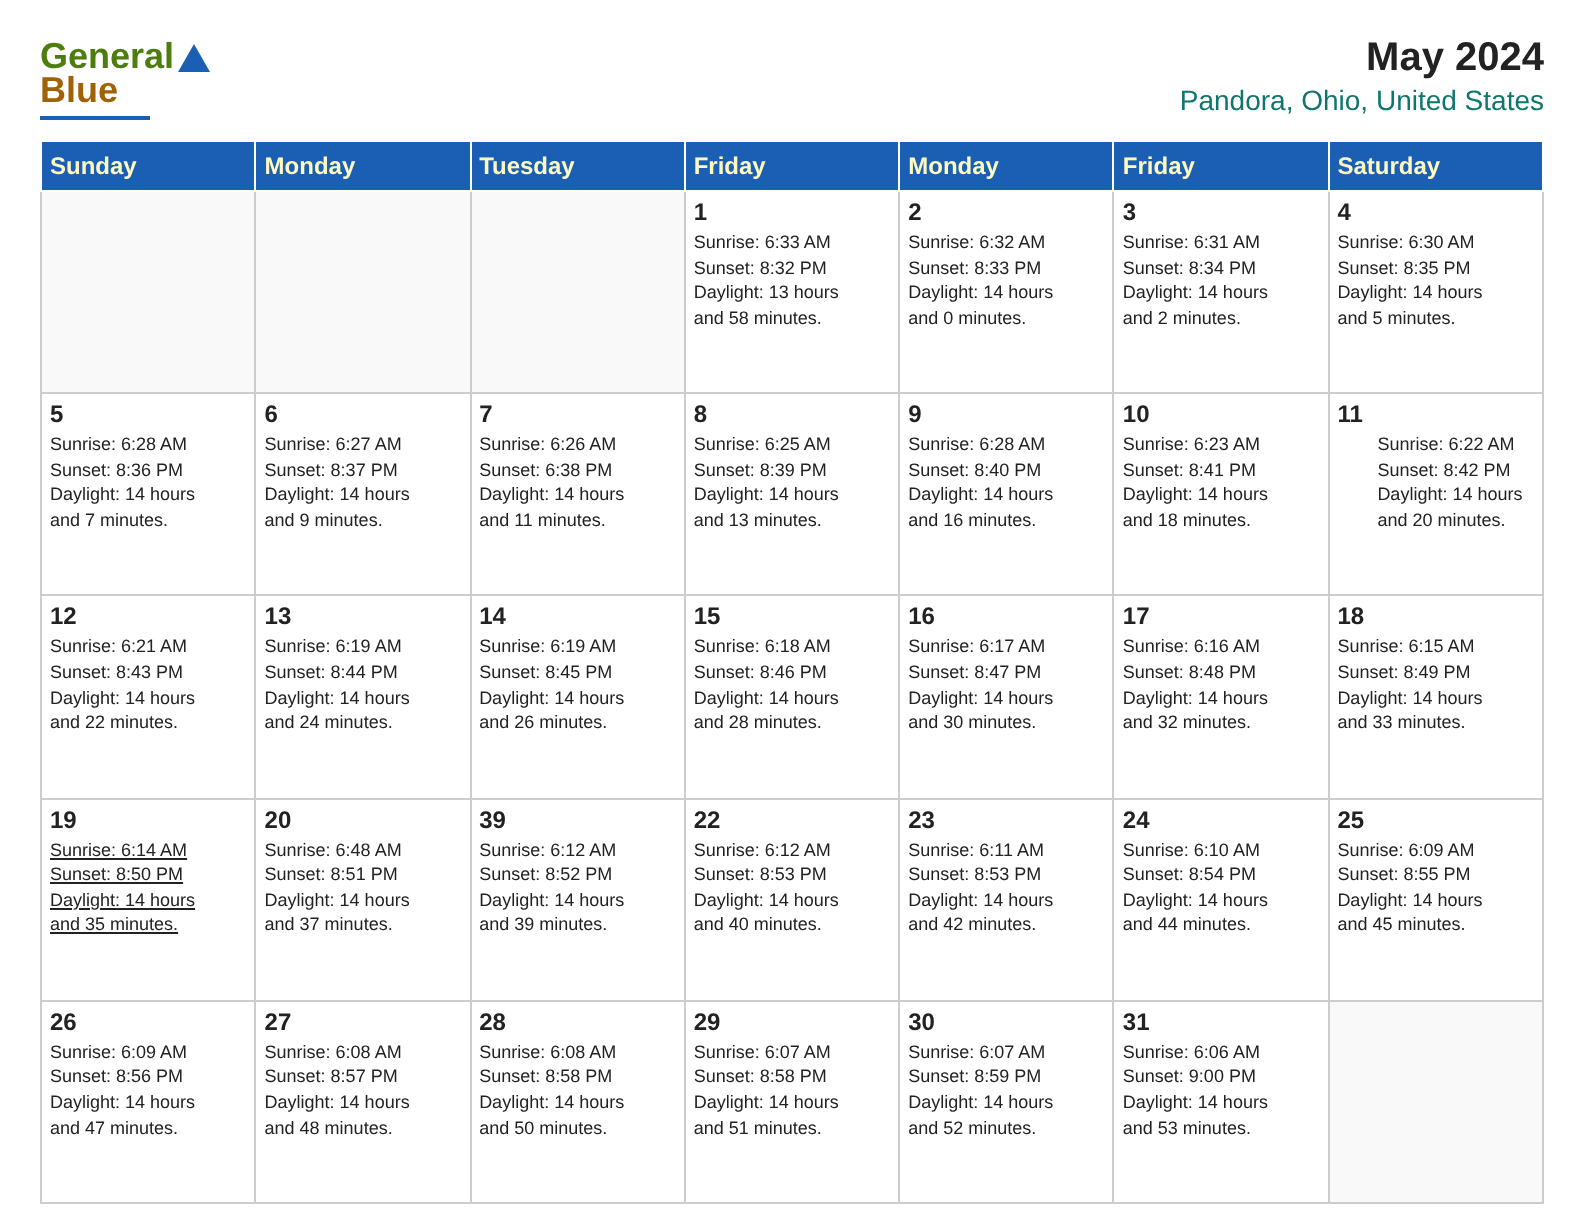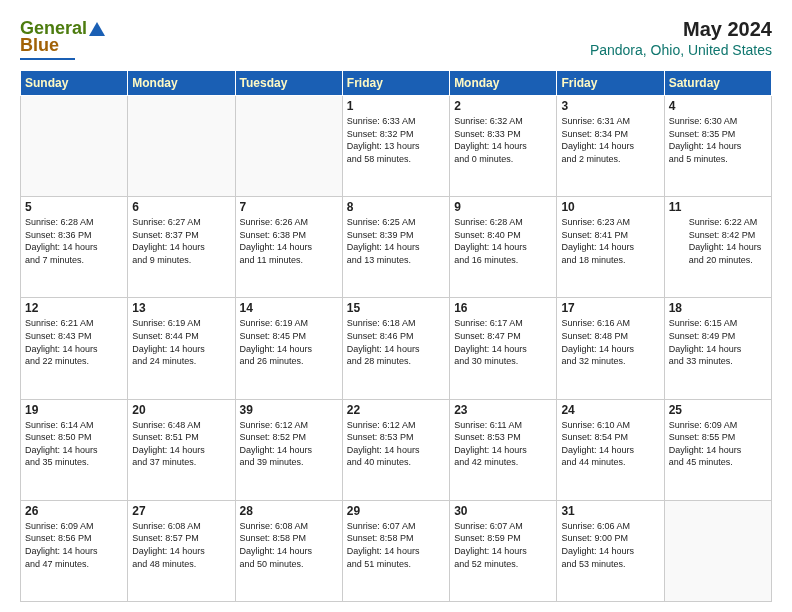--- a/index.html
+++ b/index.html
@@ -271,21 +271,21 @@
             <span class="day-num">18</span>
             <div class="day-info" style="white-space: pre-line;">Sunrise: 6:15 AM
 Sunset: 8:49 PM
 Daylight: 14 hours
 and 33 minutes.</div>
           </td>
         </tr>
         <tr>
           <td>
             <span class="day-num">19</span>
-            <div class="day-info" style="white-space: pre-line;">Sunrise: 6:14 AM
+            <div class="day-info" style="white-space: pre-line; text-decoration: underline;">Sunrise: 6:14 AM
 Sunset: 8:50 PM
 Daylight: 14 hours
 and 35 minutes.</div>
           </td>
           <td>
             <span class="day-num">20</span>
             <div class="day-info" style="white-space: pre-line;">Sunrise: 6:48 AM
 Sunset: 8:51 PM
 Daylight: 14 hours
 and 37 minutes.</div>

